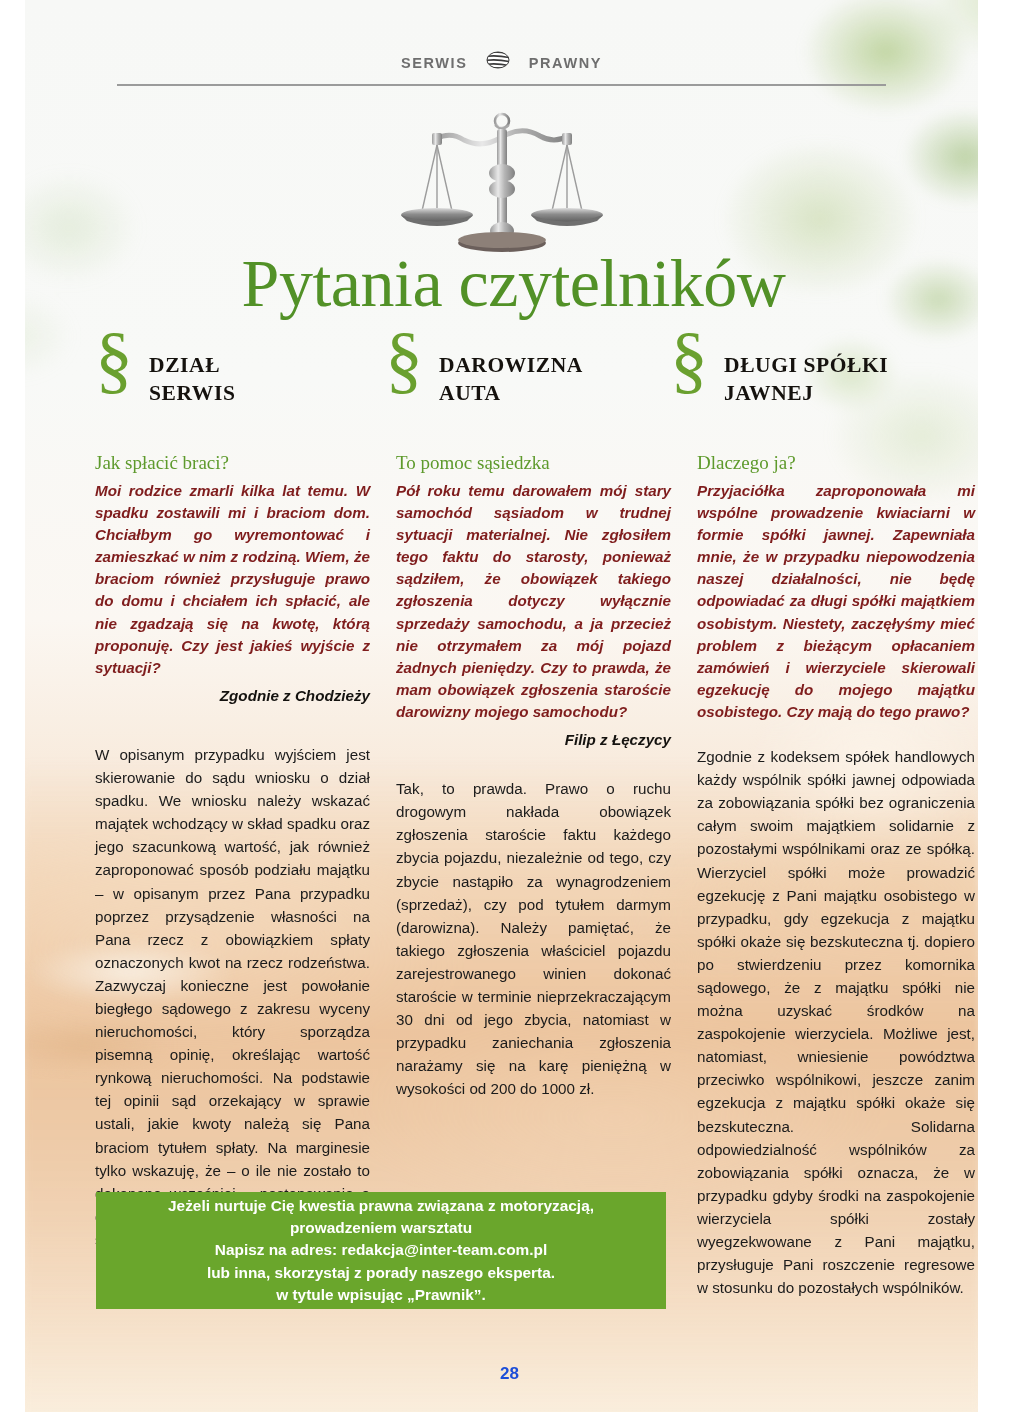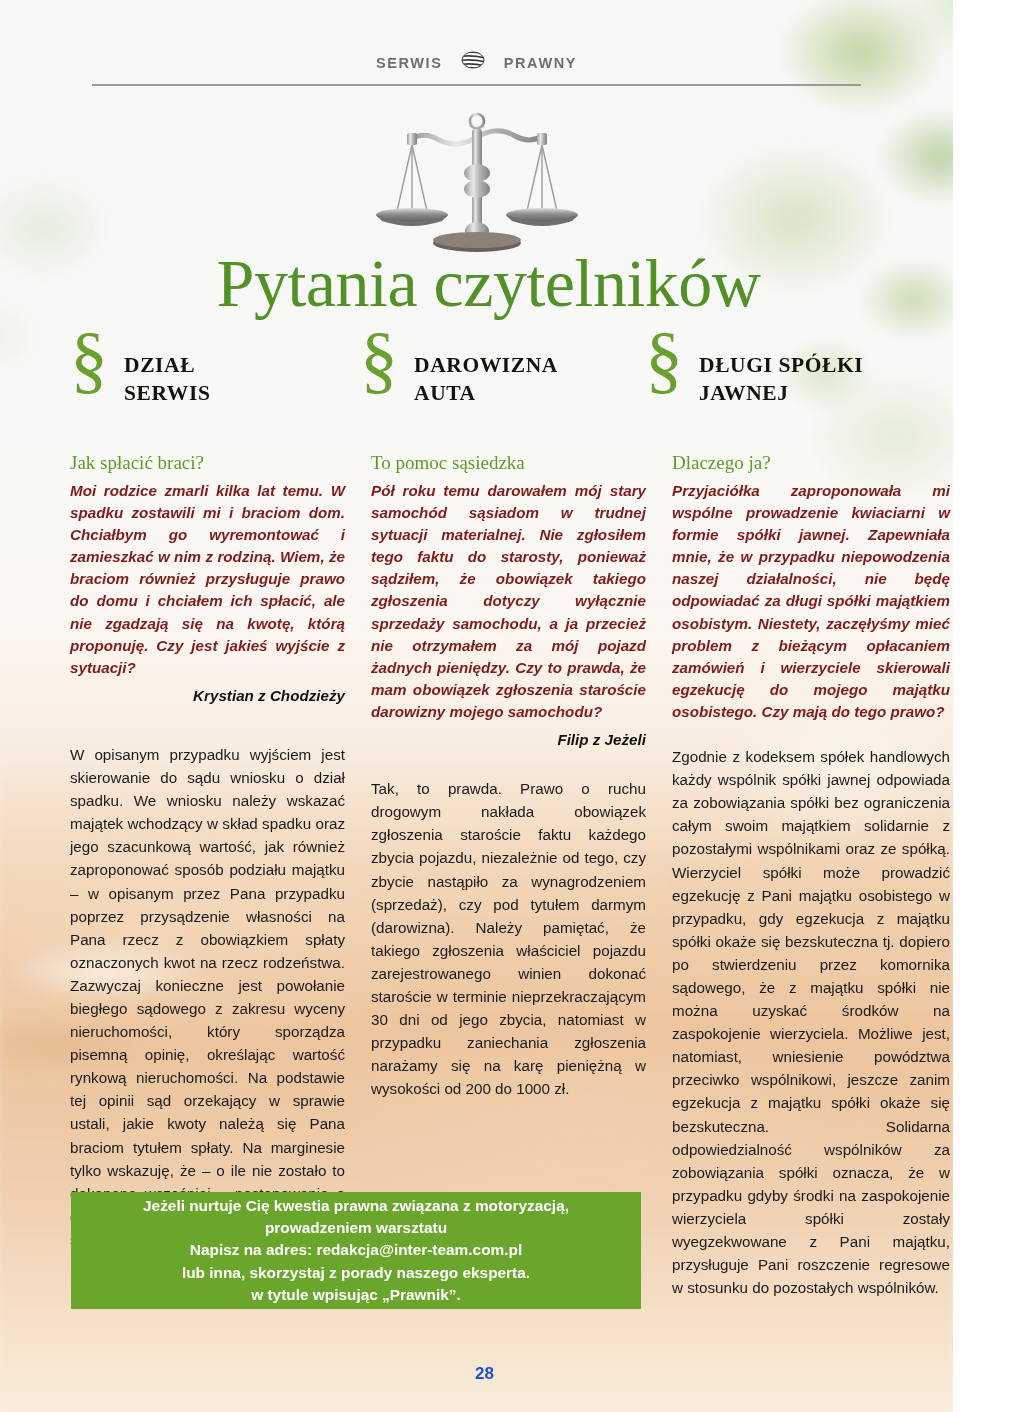--- a/index.html
+++ b/index.html
@@ -8,20 +8,21 @@
     background: #ffffff;
   }
 
   #page {
     position: relative;
     width: 953px;
     height: 1412px;
     overflow: hidden;
     font-family: "Liberation Sans", sans-serif;
     background: #f3efe6;
+    margin-left: 25px;
   }
 
   
   .bg-base {
     position: absolute;
     inset: 0;
     background:
       linear-gradient(to bottom,
         #f7f8f6 0px,
         #f8f9f7 380px,
@@ -378,28 +379,28 @@
         <span class="l2">JAWNEJ</span>
       </div>
     </div>
   </div>
 
   <div class="cols">
 
     <div class="col col-1">
       <h3 class="q-title">Jak spłacić braci?</h3>
       <p class="q-body">Moi rodzice zmarli kilka lat temu. W spadku zostawili mi i braciom dom. Chciałbym go wyremontować i zamieszkać w nim z rodziną. Wiem, że braciom również przysługuje prawo do domu i chciałem ich spłacić, ale nie zgadzają się na kwotę, którą proponuję. Czy jest jakieś wyjście z sytuacji?</p>
-      <p class="q-sign">Krystian z Chodzieży</p>
+      <p class="q-sign">Zgodnie z Chodzieży</p>
       <p class="a-body">W opisanym przypadku wyjściem jest skierowanie do sądu wniosku o dział spadku. We wniosku należy wskazać majątek wchodzący w skład spadku oraz jego szacunkową wartość, jak również zaproponować sposób podziału majątku – w opisanym przez Pana przypadku poprzez przysądzenie własności na Pana rzecz z obowiązkiem spłaty oznaczonych kwot na rzecz rodzeństwa. Zazwyczaj konieczne jest powołanie biegłego sądowego z zakresu wyceny nieruchomości, który sporządza pisemną opinię, określając wartość rynkową nieruchomości. Na podstawie tej opinii sąd orzekający w sprawie ustali, jakie kwoty należą się Pana braciom tytułem spłaty. Na marginesie tylko wskazuję, że – o ile nie zostało to dokonane wcześniej – postępowanie o dział spadku musi zostać poprzedzone stwierdzeniem nabycia spadku.</p>
     </div>
 
     <div class="col col-2">
       <h3 class="q-title">To pomoc sąsiedzka</h3>
       <p class="q-body">Pół roku temu darowałem mój stary samochód sąsiadom w trudnej sytuacji materialnej. Nie zgłosiłem tego faktu do starosty, ponieważ sądziłem, że obowiązek takiego zgłoszenia dotyczy wyłącznie sprzedaży samochodu, a ja przecież nie otrzymałem za mój pojazd żadnych pieniędzy. Czy to prawda, że mam obowiązek zgłoszenia staroście darowizny mojego samochodu?</p>
-      <p class="q-sign">Filip z Jeżeli</p>
+      <p class="q-sign">Filip z Łęczycy</p>
       <p class="a-body">Tak, to prawda. Prawo o ruchu drogowym nakłada obowiązek zgłoszenia staroście faktu każdego zbycia pojazdu, niezależnie od tego, czy zbycie nastąpiło za wynagrodzeniem (sprzedaż), czy pod tytułem darmym (darowizna). Należy pamiętać, że takiego zgłoszenia właściciel pojazdu zarejestrowanego winien dokonać staroście w terminie nieprzekraczającym 30 dni od jego zbycia, natomiast w przypadku zaniechania zgłoszenia narażamy się na karę pieniężną w wysokości od 200 do 1000 zł.</p>
     </div>
 
     <div class="col col-3">
       <h3 class="q-title">Dlaczego ja?</h3>
       <p class="q-body">Przyjaciółka zaproponowała mi wspólne prowadzenie kwiaciarni w formie spółki jawnej. Zapewniała mnie, że w przypadku niepowodzenia naszej działalności, nie będę odpowiadać za długi spółki majątkiem osobistym. Niestety, zaczęłyśmy mieć problem z bieżącym opłacaniem zamówień i wierzyciele skierowali egzekucję do mojego majątku osobistego. Czy mają do tego prawo?</p>
       <p class="a-body">Zgodnie z kodeksem spółek handlowych każdy wspólnik spółki jawnej odpowiada za zobowiązania spółki bez ograniczenia całym swoim majątkiem solidarnie z pozostałymi wspólnikami oraz ze spółką. Wierzyciel spółki może prowadzić egzekucję z Pani majątku osobistego w przypadku, gdy egzekucja z majątku spółki okaże się bezskuteczna tj. dopiero po stwierdzeniu przez komornika sądowego, że z majątku spółki nie można uzyskać środków na zaspokojenie wierzyciela. Możliwe jest, natomiast, wniesienie powództwa przeciwko wspólnikowi, jeszcze zanim egzekucja z majątku spółki okaże się bezskuteczna. Solidarna odpowiedzialność wspólników za zobowiązania spółki oznacza, że w przypadku gdyby środki na zaspokojenie wierzyciela spółki zostały wyegzekwowane z Pani majątku, przysługuje Pani roszczenie regresowe w stosunku do pozostałych wspólników.</p>
     </div>
 
   </div>

